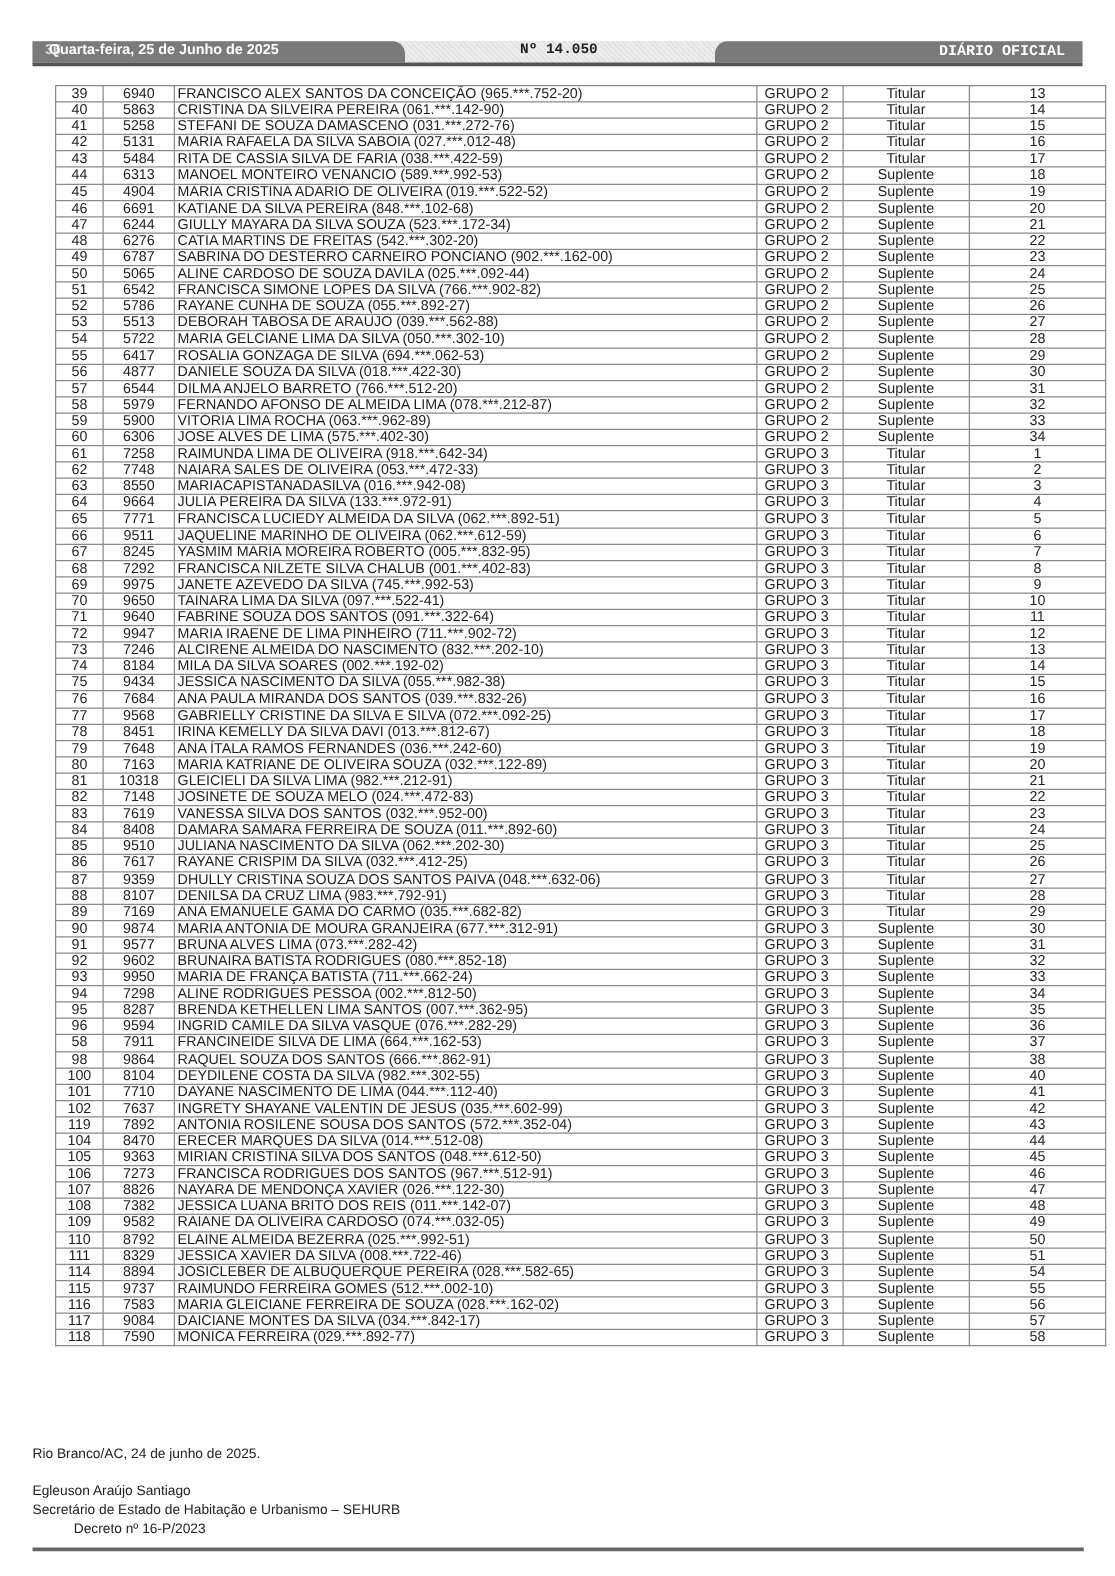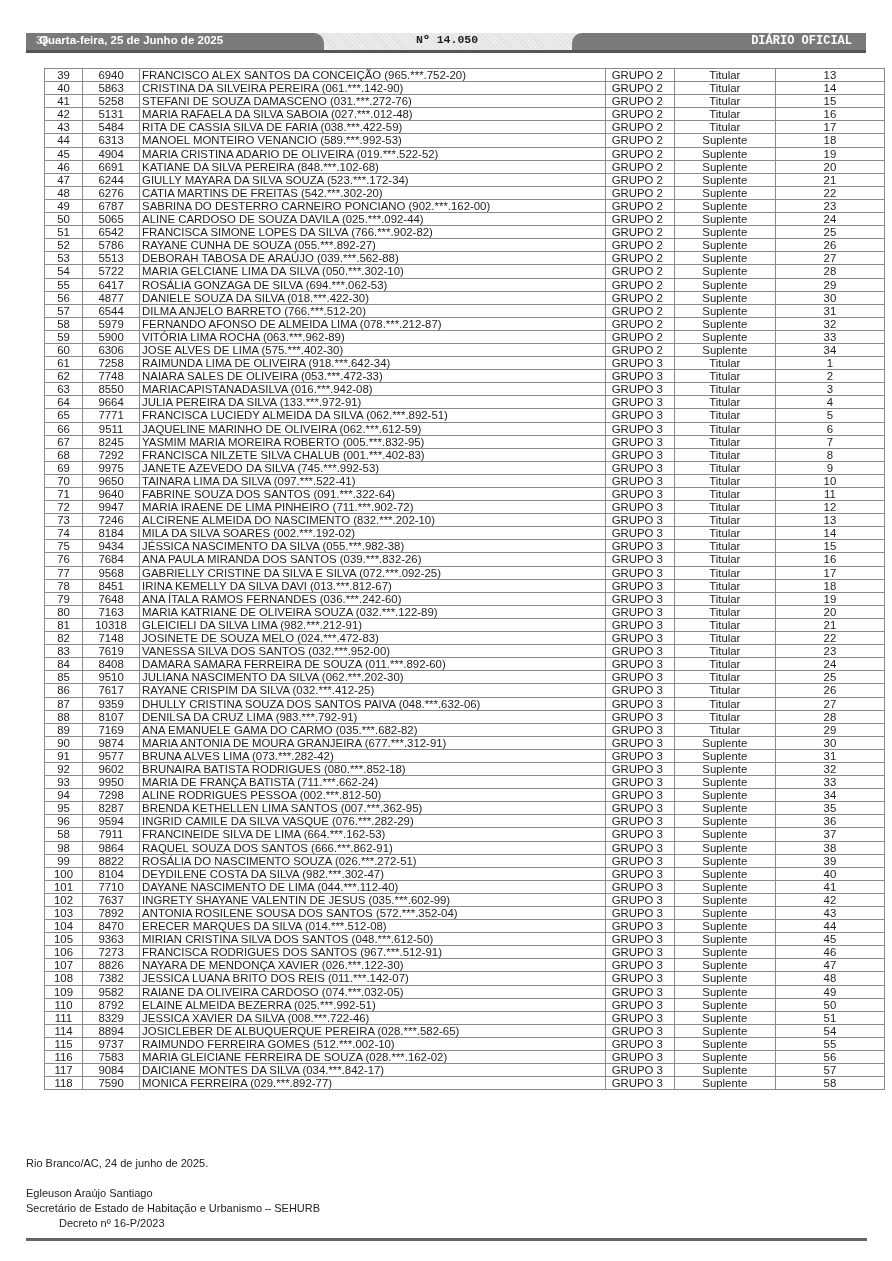--- a/index.html
+++ b/index.html
@@ -524,31 +524,23 @@
       </tr>
       <tr>
         <td class="c-n">98</td>
         <td class="c-id">9864</td>
         <td class="c-name">RAQUEL SOUZA DOS SANTOS (666.***.862-91)</td>
         <td class="c-grp">GRUPO 3</td>
         <td class="c-type">Suplente</td>
         <td class="c-pos">38</td>
       </tr>
       <tr>
-        <td class="c-n">99</td>
-        <td class="c-id">8822</td>
-        <td class="c-name">ROSÁLIA DO NASCIMENTO SOUZA (026.***.272-51)</td>
-        <td class="c-grp">GRUPO 3</td>
-        <td class="c-type">Suplente</td>
-        <td class="c-pos">39</td>
-      </tr>
-      <tr>
         <td class="c-n">100</td>
         <td class="c-id">8104</td>
-        <td class="c-name">DEYDILENE COSTA DA SILVA (982.***.302-47)</td>
+        <td class="c-name">DEYDILENE COSTA DA SILVA (982.***.302-55)</td>
         <td class="c-grp">GRUPO 3</td>
         <td class="c-type">Suplente</td>
         <td class="c-pos">40</td>
       </tr>
       <tr>
         <td class="c-n">101</td>
         <td class="c-id">7710</td>
         <td class="c-name">DAYANE NASCIMENTO DE LIMA (044.***.112-40)</td>
         <td class="c-grp">GRUPO 3</td>
         <td class="c-type">Suplente</td>
@@ -556,21 +548,21 @@
       </tr>
       <tr>
         <td class="c-n">102</td>
         <td class="c-id">7637</td>
         <td class="c-name">INGRETY SHAYANE VALENTIN DE JESUS (035.***.602-99)</td>
         <td class="c-grp">GRUPO 3</td>
         <td class="c-type">Suplente</td>
         <td class="c-pos">42</td>
       </tr>
       <tr>
-        <td class="c-n">103</td>
+        <td class="c-n">119</td>
         <td class="c-id">7892</td>
         <td class="c-name">ANTONIA ROSILENE SOUSA DOS SANTOS (572.***.352-04)</td>
         <td class="c-grp">GRUPO 3</td>
         <td class="c-type">Suplente</td>
         <td class="c-pos">43</td>
       </tr>
       <tr>
         <td class="c-n">104</td>
         <td class="c-id">8470</td>
         <td class="c-name">ERECER MARQUES DA SILVA (014.***.512-08)</td>

